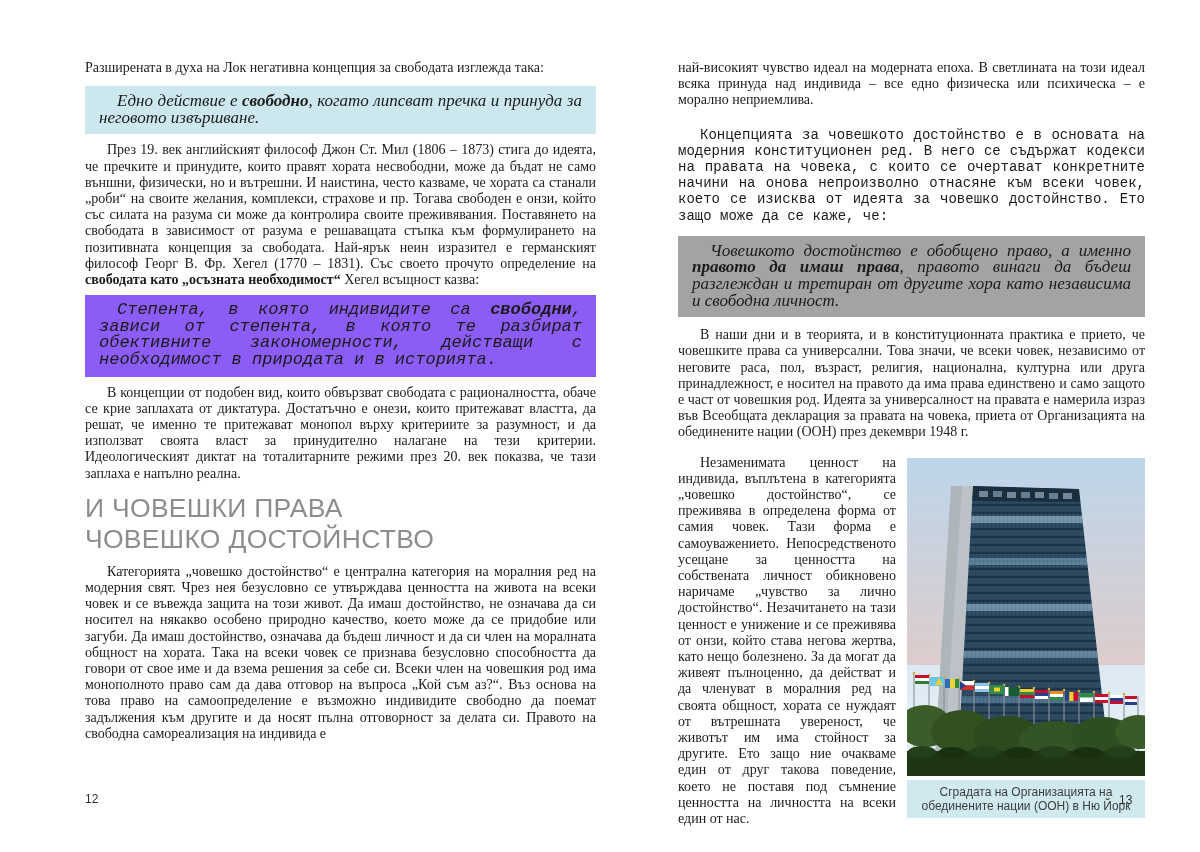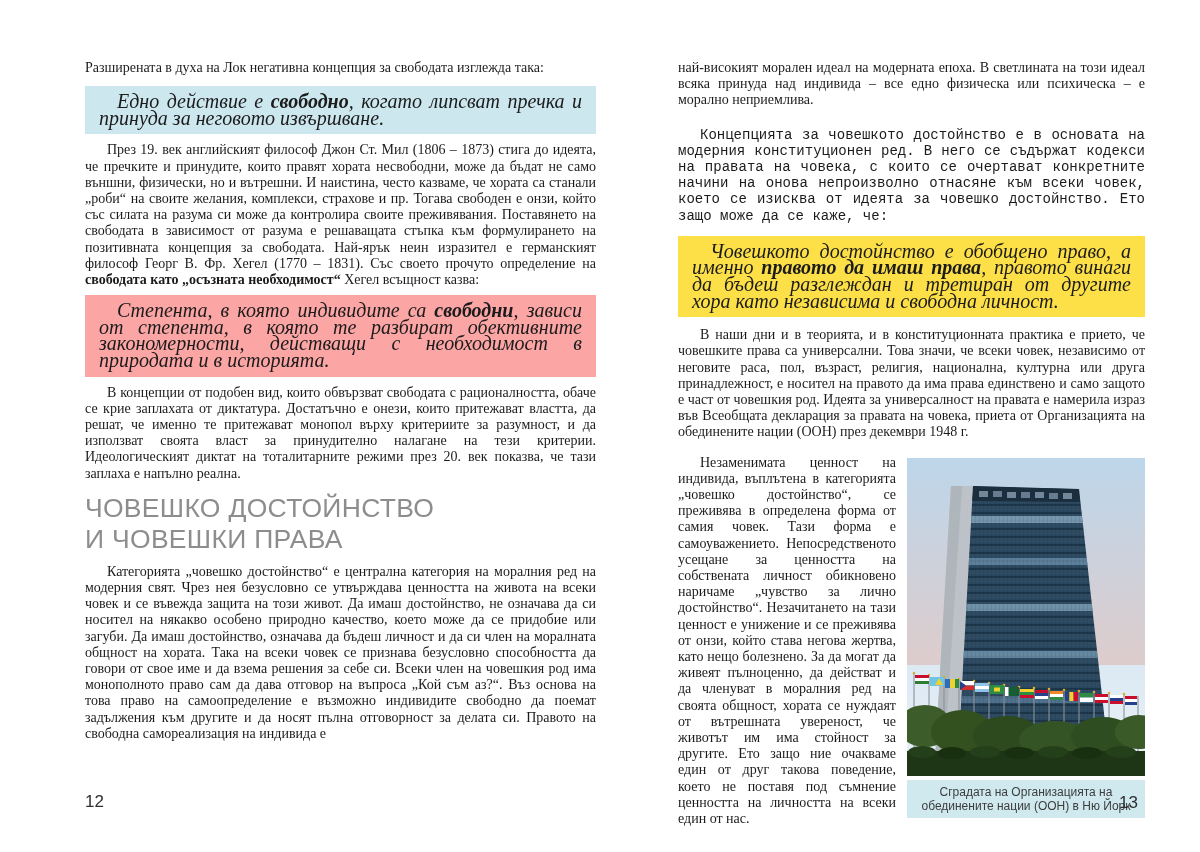--- a/index.html
+++ b/index.html
@@ -10,21 +10,21 @@
   }
   .page{position:absolute;top:60px;}
   .page-left{left:85px;width:511px;}
   .page-right{left:678px;width:467px;}
   .para{
     font-size:14px;line-height:16.2px;text-align:justify;margin:0;
     text-justify:inter-word;
   }
   .ind{text-indent:22px;}
   .quote{
-    font-size:20px;line-height:16.6px;font-style:italic;text-align:justify;
+    font-size:17px;line-height:16.6px;font-style:italic;text-align:justify;
     padding:7px 14px 8px 14px;text-indent:18px;
   }
   .b{font-weight:bold;}
   .pl-q1{margin:10px 0 8px 0;}
   .pl-q2{margin:7px 0 8px 0;}
   .pl-heading{
     margin:11px 0 9px 0;
     font-family:"Liberation Sans", sans-serif;
     font-weight:300;font-size:26.5px;line-height:31px;color:#8d8d8d;
     letter-spacing:0.3px;
@@ -35,57 +35,57 @@
   .figure{float:right;width:238px;margin:3px 0 6px 11px;}
   .figure svg{display:block;}
   .caption{
     margin-top:4px;
     font-family:"Liberation Sans", sans-serif;
     font-size:12px;line-height:14px;color:#3d3d3d;
     text-align:center;padding:5px 8px;
   }
   .pagenum{
     position:absolute;font-family:"Liberation Sans", sans-serif;
-    font-size:17px;color:#2f2f2f;
+    font-size:12px;color:#2f2f2f;
   }
   .pn-left{left:85px;top:792px;}
   .pn-right{left:1119px;top:793px;text-align:center;}
 </style>
 </head>
 <body>
 
 <div>
 
   <div class="page page-left">
     <p class="para">Разширената в духа на Лок негативна концепция за свободата изглежда така:</p>
 
     <div class="quote pl-q1" style="background-color: rgb(205, 231, 238);"><span>Едно действие е </span><span class="b">свободно</span><span>, когато липсват пречка и принуда за неговото извършване.</span></div>
 
     <p class="para ind"><span>През 19. век английският философ Джон Ст. Мил (1806 – 1873) стига до идеята, че пречките и принудите, които правят хората несвободни, може да бъдат не само външни, физически, но и вътрешни. И наистина, често казваме, че хората са станали „роби“ на своите желания, комплекси, страхове и пр. Тогава свободен е онзи, който със силата на разума си може да контролира своите преживявания. Поставянето на свободата в зависимост от разума е решаващата стъпка към формулирането на позитивната концепция за свободата. Най-ярък неин изразител е германският философ Георг В. Фр. Хегел (1770 – 1831). Със своето прочуто определение на </span><span class="b">свободата като „осъзната необходимост“</span><span> Хегел всъщност казва:</span></p>
 
-    <div class="quote pl-q2" style="background-color: #fca5a5;"><span>Степента, в която индивидите са </span><span class="b">свободни</span><span>, зависи от степента, в която те разбират обективните закономерности, действащи с необходимост в природата и в историята.</span></div>
+    <div class="quote pl-q2" style="background-color: #8b5cf6; font-family: Liberation Mono, monospace;"><span>Степента, в която индивидите са </span><span class="b">свободни</span><span>, зависи от степента, в която те разбират обективните закономерности, действащи с необходимост в природата и в историята.</span></div>
 
     <p class="para ind">В концепции от подобен вид, които обвързват свободата с рационалността, обаче се крие заплахата от диктатура. Достатъчно е онези, които притежават властта, да решат, че именно те притежават монопол върху критериите за разумност, и да използват своята власт за принудително налагане на тези критерии. Идеологическият диктат на тоталитарните режими през 20. век показва, че тази заплаха е напълно реална.</p>
 
     <div class="pl-heading">
+      <div>И ЧОВЕШКИ ПРАВА</div>
       <div>ЧОВЕШКО ДОСТОЙНСТВО</div>
-      <div>И ЧОВЕШКИ ПРАВА</div>
     </div>
 
     <p class="para ind">Категорията „човешко достойнство“ е централна категория на моралния ред на модерния свят. Чрез нея безусловно се утвърждава ценността на живота на всеки човек и се въвежда защита на този живот. Да имаш достойнство, не означава да си носител на някакво особено природно качество, което може да се придобие или загуби. Да имаш достойнство, означава да бъдеш личност и да си член на моралната общност на хората. Така на всеки човек се признава безусловно способността да говори от свое име и да взема решения за себе си. Всеки член на човешкия род има монополното право сам да дава отговор на въпроса „Кой съм аз?“. Въз основа на това право на самоопределение е възможно индивидите свободно да поемат задължения към другите и да носят пълна отговорност за делата си. Правото на свободна самореализация на индивида е</p>
   </div>
 
   <div class="pagenum pn-left">12</div>
 
   <div class="page page-right">
-    <p class="para">най-високият морален идеал на модерната епоха. В светлината на този идеал всяка принуда над индивида – все едно физическа или психическа – е морално неприемлива.</p>
+    <p class="para">най-високият чувство идеал на модерната епоха. В светлината на този идеал всяка принуда над индивида – все едно физическа или психическа – е морално неприемлива.</p>
 
     <p class="para ind pr-p2">Концепцията за човешкото достойнство е в основата на модерния конституционен ред. В него се съдържат кодекси на правата на човека, с които се очертават конкретните начини на онова непроизволно отнасяне към всеки човек, което се изисква от идеята за човешко достойнство. Ето защо може да се каже, че:</p>
 
-    <div class="quote pr-q" style="background-color: #fde047;"><span>Човешкото достойнство е обобщено право, а именно </span><span class="b">правото да имаш права</span><span>, правото винаги да бъдеш разглеждан и третиран от другите хора като независима и свободна личност.</span></div>
+    <div class="quote pr-q" style="background-color: #a3a3a3;"><span>Човешкото достойнство е обобщено право, а именно </span><span class="b">правото да имаш права</span><span>, правото винаги да бъдеш разглеждан и третиран от другите хора като независима и свободна личност.</span></div>
 
     <p class="para ind">В наши дни и в теорията, и в конституционната практика е прието, че човешките права са универсални. Това значи, че всеки човек, независимо от неговите раса, пол, възраст, религия, национална, културна или друга принадлежност, е носител на правото да има права единствено и само защото е част от човешкия род. Идеята за универсалност на правата е намерила израз във Всеобщата декларация за правата на човека, приета от Организацията на обединените нации (ООН) през декември 1948 г.</p>
 
     <div>
       <div class="figure">
 
         <svg width="238" height="318" viewBox="0 0 238 318" xmlns="http://www.w3.org/2000/svg">
           <defs>
             <linearGradient id="sky" x1="0" y1="0" x2="0" y2="1">
               <stop offset="0" stop-color="#bdd6ea"></stop>

